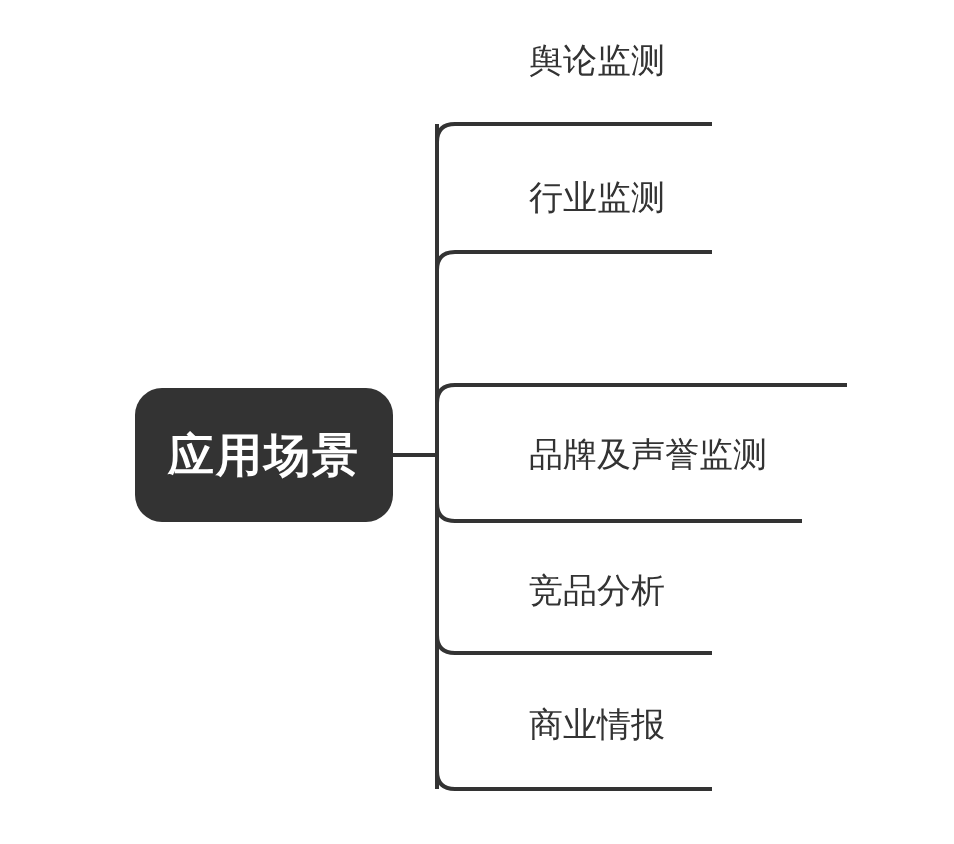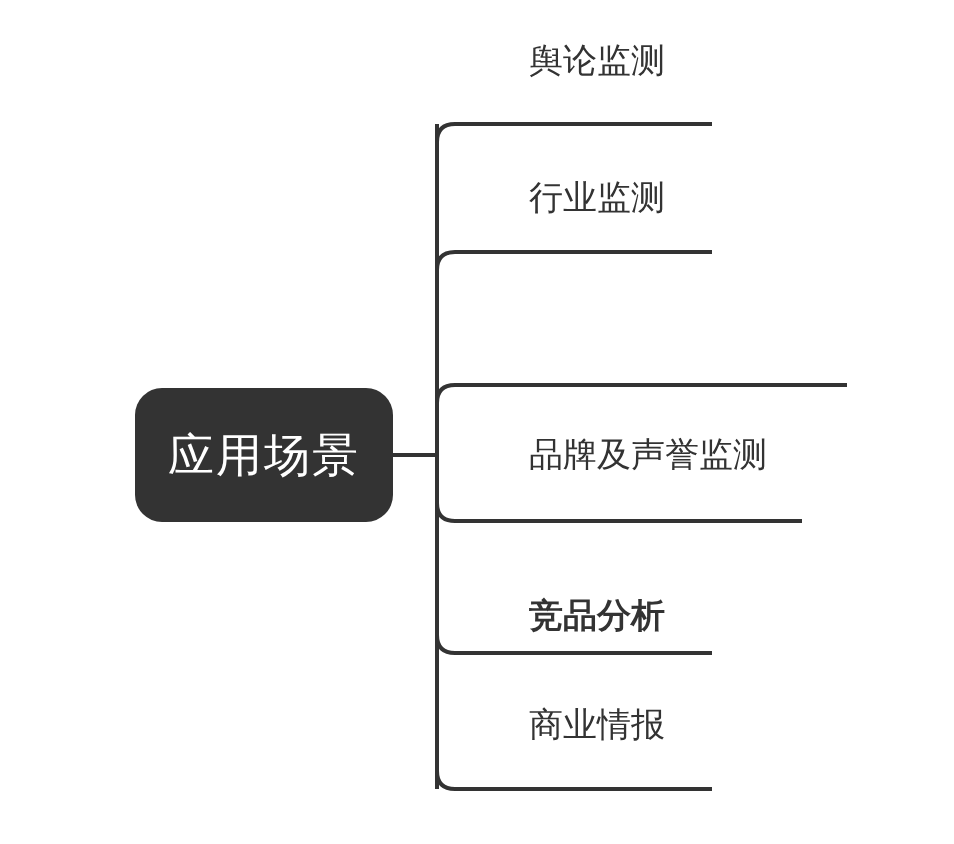--- a/index.html
+++ b/index.html
@@ -36,21 +36,21 @@
     background: #333333;
     border-radius: 27px;
     display: flex;
     align-items: center;
     justify-content: center;
     box-sizing: border-box;
   }
   .root-node-label {
     color: #ffffff;
     font-size: 46px;
-    font-weight: 400;
+    font-weight: 700;
     letter-spacing: 2px;
     line-height: 1;
     white-space: nowrap;
   }
   .branch-label {
     position: absolute;
     left: 505px;
     color: #333333;
     font-size: 34px;
     font-weight: 400;
@@ -78,16 +78,16 @@
       </g>
   </svg>
 
   <div class="root-node">
     <span class="root-node-label">应用场景</span>
   </div>
 
   <div class="branch-label" style="top: 43px;">舆论监测</div>
   <div class="branch-label" style="top: 180px;">行业监测</div>
   <div class="branch-label" style="top: 437px;">品牌及声誉监测</div>
-  <div class="branch-label" style="top: 598px; font-weight: bold;">竞品分析</div>
+  <div class="branch-label" style="top: 573px;">竞品分析</div>
   <div class="branch-label" style="top: 707px;">商业情报</div>
 
 </div>
 
 </body></html>

